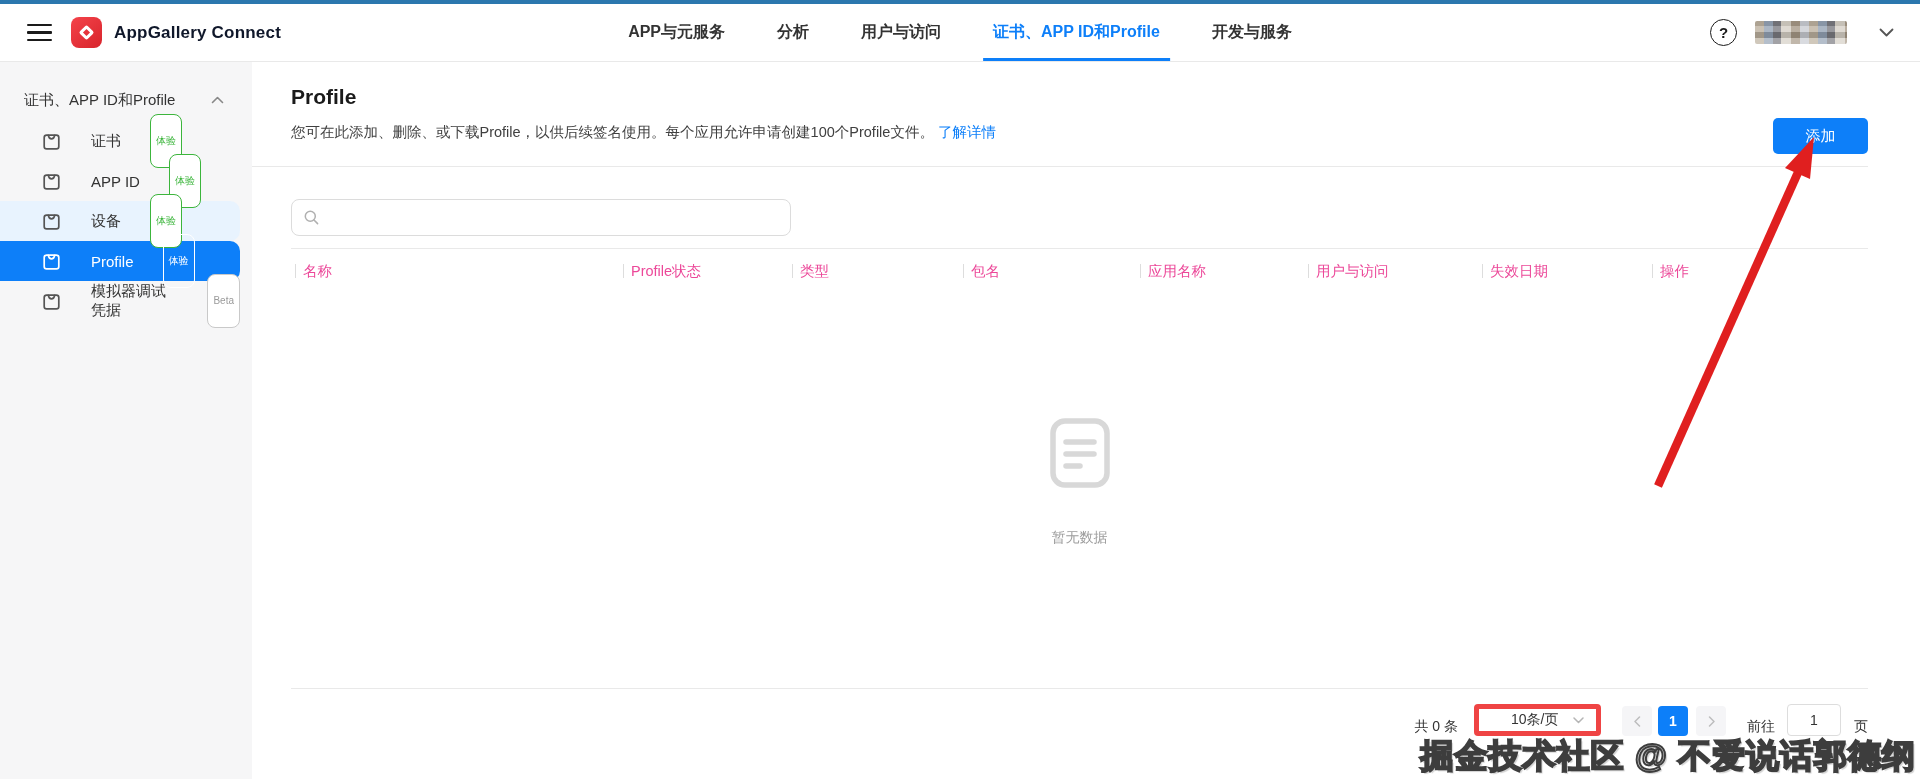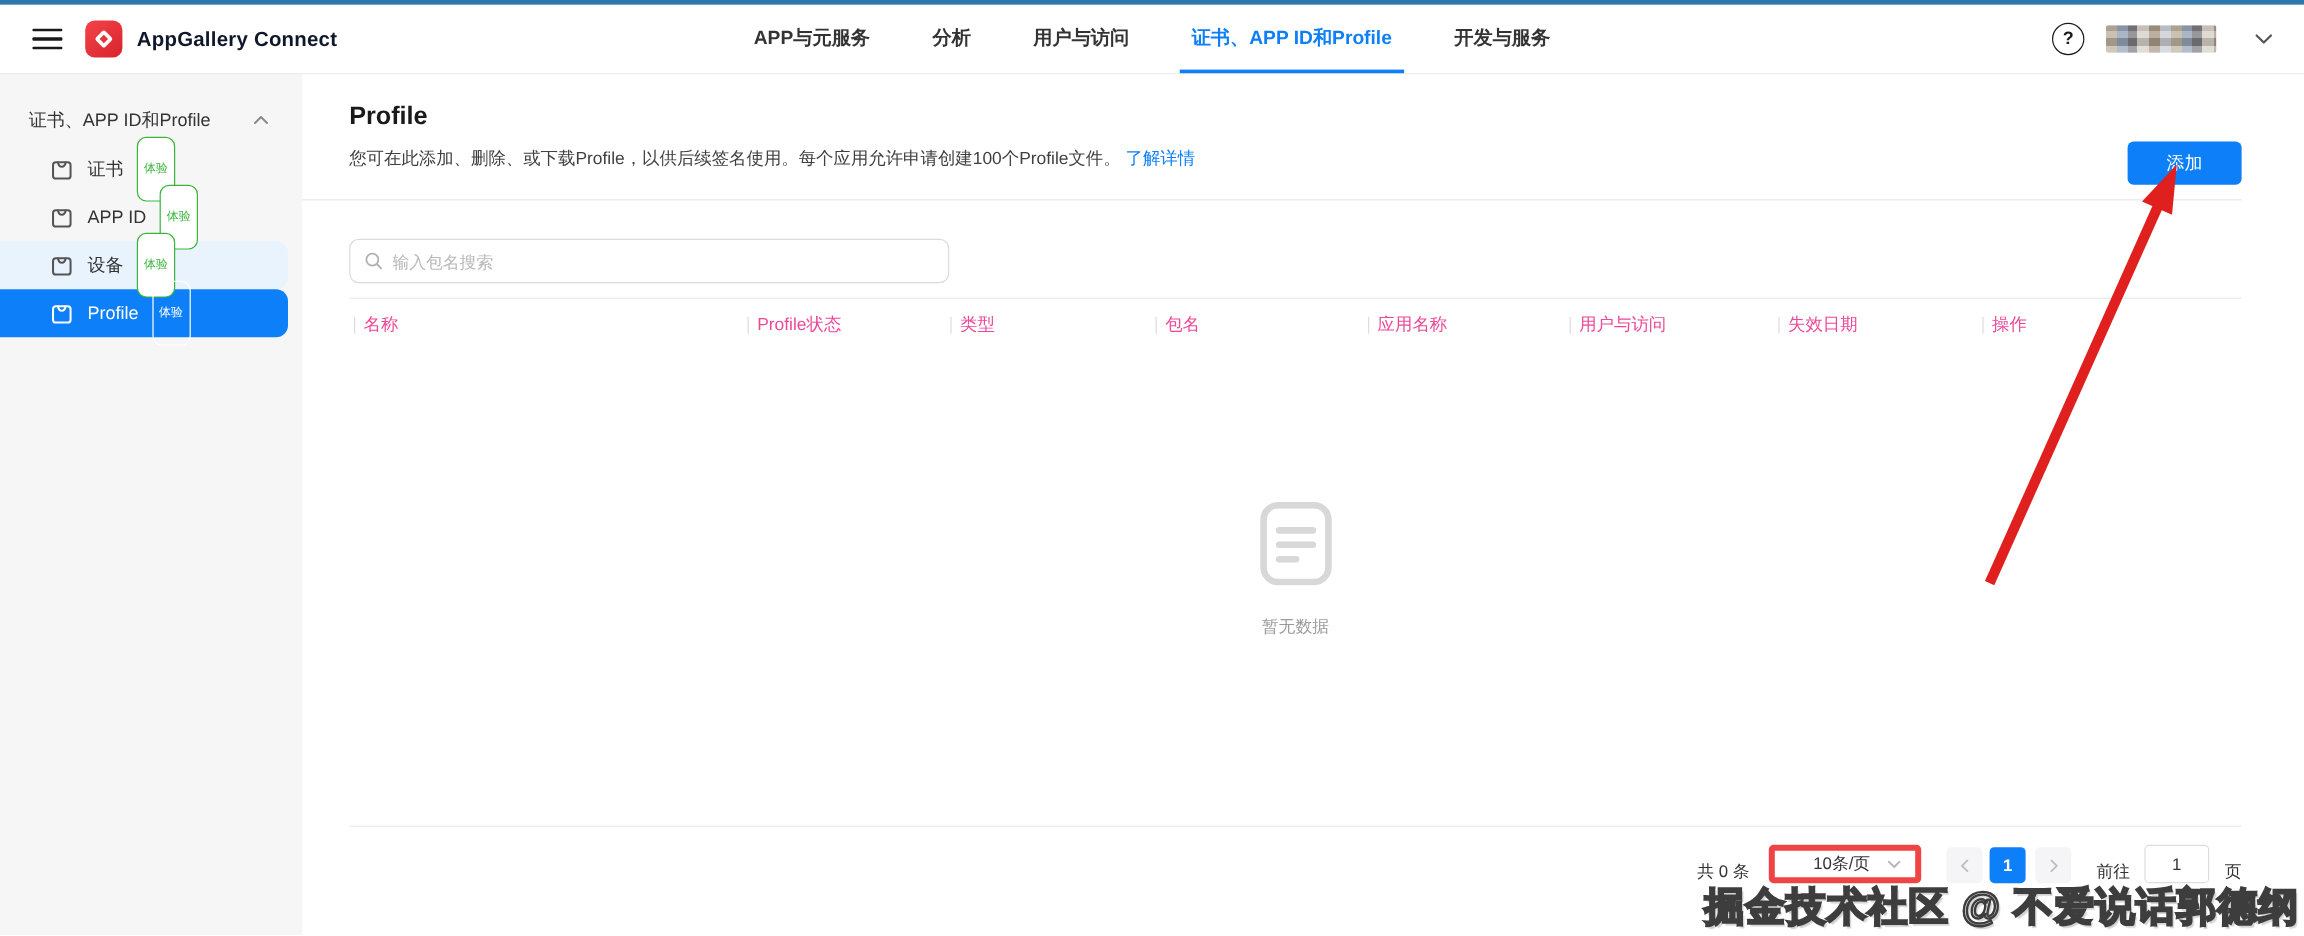--- a/index.html
+++ b/index.html
@@ -50,21 +50,21 @@
   .chevron-down-svg { margin-left:14px; cursor:pointer; }
   
   .layout { display:flex; height:717px; }
   .sidebar { width:252px; background:#f6f6f7; flex-shrink:0; padding-top:19px; }
   .sidebar-header {
     height:38px; display:flex; align-items:center; justify-content:space-between;
     padding:0 28px 0 24px; font-size:15px; color:#333; cursor:pointer;
   }
   .side-items { margin-top:2px; }
   .side-item {
-    width:240px; height:40px; display:flex; align-items:center; gap:11px;
+    width:240px; height:40px; display:flex; align-items:center; gap:29px;
     padding-left:41px; border-radius:0 10px 10px 0; font-size:15px; color:#333; cursor:pointer;
   }
   .side-item .bag-icon { flex-shrink:0; display:flex; }
   .side-item.tint { background:#e8f3fe; }
   .side-item.active { background:#0d7ff9; color:#fff; }
   .badge {
     font-size:10px; line-height:1; padding:21px 5px; border-radius:8px;
     border:1px solid #3cb53c; color:#3cb53c; background:#fff; white-space:nowrap;
   }
   .badge.gray { border-color:#c9c9c9; color:#9a9a9a; }
@@ -93,21 +93,21 @@
     font-family:inherit; background:transparent;
   }
   .search-box input::placeholder { color:#b8b8b8; }
   .thead {
     position:absolute; left:43px; top:201px; display:grid;
     grid-template-columns:328px 169px 171px 177px 168px 174px 170px 216px;
   }
   .th { position:relative; padding-left:8px; font-size:14.5px; color:#ec4899; line-height:16px; }
   .th::before { content:''; position:absolute; left:0; top:1px; width:1px; height:14px; background:#ddd; }
   .empty-state { position:absolute; left:39px; right:52px; top:355px; text-align:center; }
-  .empty-text { margin-top:20px; font-size:14px; color:#9c9c9c; }
+  .empty-text { margin-top:36px; font-size:14px; color:#9c9c9c; }
   
   .pagination {
     position:absolute; top:642px; right:52px; display:flex; align-items:flex-end; font-size:14px; color:#333;
   }
   .pg-total { margin-right:16px; }
   .pg-size {
     width:127px; height:32px; border:5px solid #ef4444; border-radius:4px; background:#fff;
     display:flex; align-items:center; justify-content:space-between;
     padding:0 12px 0 32px; cursor:pointer; margin-right:21px;
   }
@@ -213,39 +213,46 @@
 
         <div class="side-item active">
           <svg class="bag-icon" width="21" height="21" viewBox="0 0 21 21">
             <rect x="3.2" y="4.2" width="14.6" height="13.6" rx="2.4" fill="none" stroke="#fff" stroke-width="1.7"></rect>
             <path d="M7.3 4.4 C7.8 7 9 7.9 10.5 7.9 C12 7.9 13.2 7 13.7 4.4" fill="none" stroke="#fff" stroke-width="1.7" stroke-linecap="round"></path>
           </svg>
           <span>Profile</span>
           <span class="badge">体验</span>
         </div>
 
+        <div class="side-item">
+          <svg class="bag-icon" width="21" height="21" viewBox="0 0 21 21">
+            <rect x="3.2" y="4.2" width="14.6" height="13.6" rx="2.4" fill="none" stroke="#555" stroke-width="1.7"></rect>
+            <path d="M7.3 4.4 C7.8 7 9 7.9 10.5 7.9 C12 7.9 13.2 7 13.7 4.4" fill="none" stroke="#555" stroke-width="1.7" stroke-linecap="round"></path>
+          </svg>
+          <span>模拟器调试凭据</span>
+          <span class="badge gray">Beta</span>
+        </div>
 
       </div>
     </div>
 
     <div class="main">
       <div class="page-title">Profile</div>
       <div class="page-desc">
         <span>您可在此添加、删除、或下载Profile，以供后续签名使用。每个应用允许申请创建100个Profile文件。</span><a>了解详情</a>
       </div>
       <button class="add-btn">添加</button>
 
       <div class="divider divider-1"></div>
 
       <div class="search-box">
         <svg width="15" height="15" viewBox="0 0 15 15">
           <circle cx="6.3" cy="6.3" r="5" fill="none" stroke="#b0b0b0" stroke-width="1.5"></circle>
           <line x1="10" y1="10" x2="13.6" y2="13.6" stroke="#b0b0b0" stroke-width="1.5" stroke-linecap="round"></line>
         </svg>
-        <input type="text" placeholder="输入包名搜索" style="">
       </div>
 
       <div class="divider divider-2"></div>
 
       <div class="thead">
         <div class="th">名称</div>
         <div class="th">Profile状态</div>
         <div class="th">类型</div>
         <div class="th">包名</div>
         <div class="th">应用名称</div>

